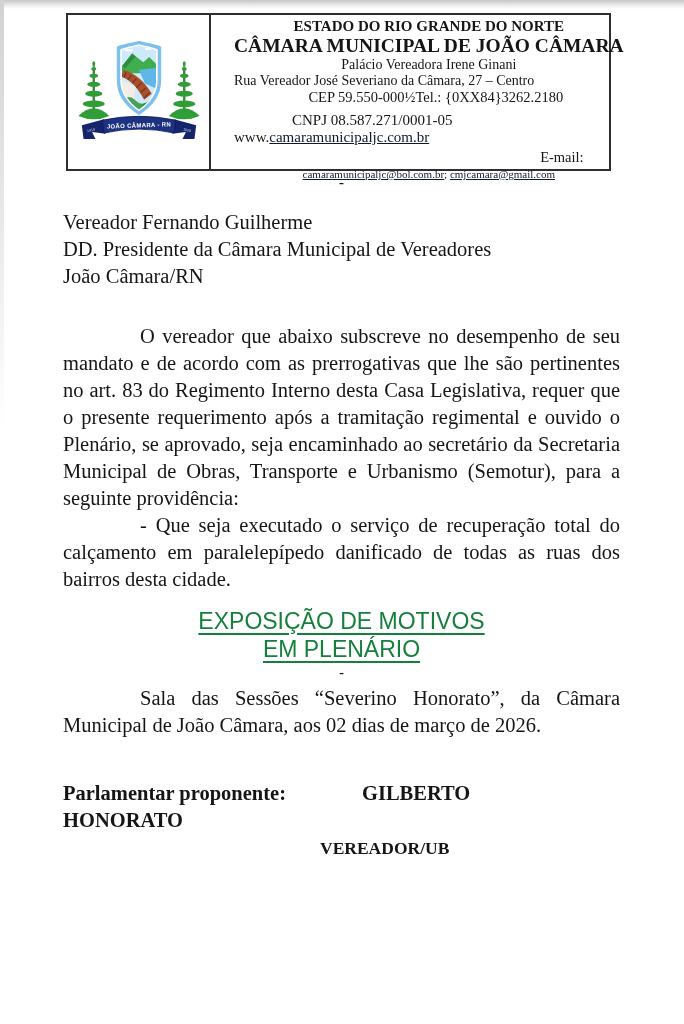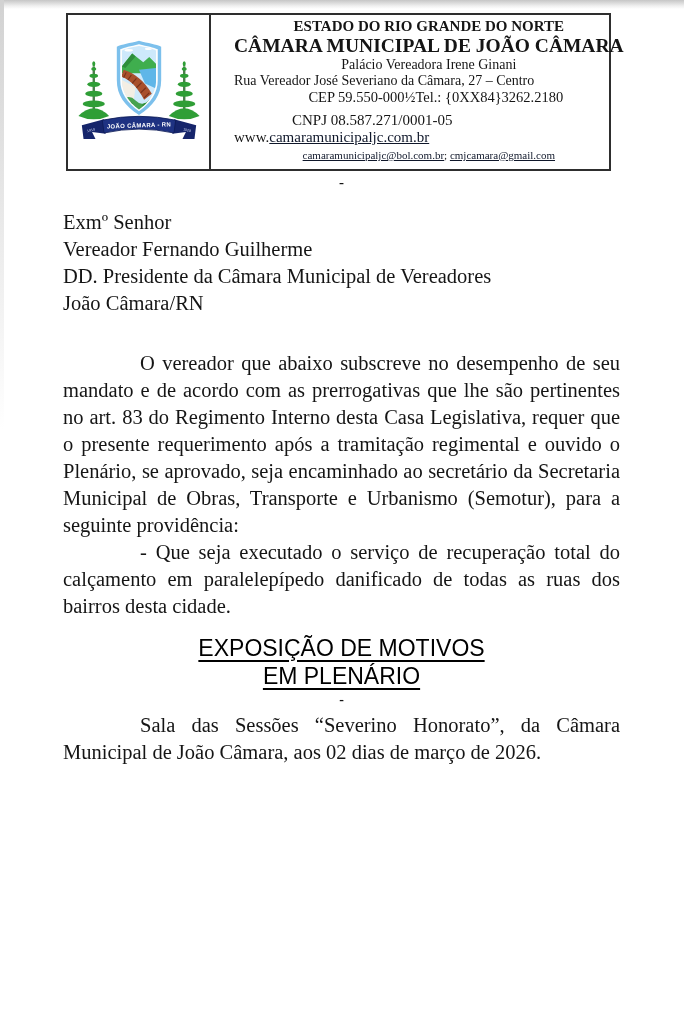--- a/index.html
+++ b/index.html
@@ -41,21 +41,21 @@
   
   .recipient { margin-top:21px; font-size:20.5px; line-height:27px; }
 
   
   .body-block { margin-top:33px; font-size:20.5px; line-height:27px; text-align:justify; }
   .body-block p { margin:0; text-indent:77px; }
 
   
   .motives { margin-top:14px; text-align:center;
     font-family:"Liberation Sans","DejaVu Sans",sans-serif;
-    font-size:23px; line-height:28px; color:#000000; }
+    font-size:23px; line-height:28px; color:#15803d; }
   .motives .uline { text-decoration:underline; text-decoration-thickness:2px; text-underline-offset:4px; }
   .motives-dash { text-align:center; font-size:14px; line-height:11px; margin-top:4px; font-weight:bold; }
 
   
   .closing { margin-top:7px; font-size:20.5px; line-height:27px; text-align:justify; text-indent:77px; }
 
   
   .signature { margin-top:41px; font-weight:bold; font-size:20.5px; line-height:27px; }
   .sig-row1 { display:flex; }
   .sig-gap { width:76px; }
@@ -140,44 +140,53 @@
       <div class="info-cell">
         <div class="h-l1">ESTADO DO RIO GRANDE DO NORTE</div>
         <div class="h-l2">CÂMARA MUNICIPAL DE JOÃO CÂMARA</div>
         <div class="h-l3">Palácio Vereadora Irene Ginani</div>
         <div class="h-l4">Rua Vereador José Severiano da Câmara, 27 – Centro</div>
         <div class="h-l5">CEP 59.550-000½Tel.: {0XX84}3262.2180</div>
         <div class="h-cnpj">CNPJ 08.587.271/0001-05</div>
         <div class="h-www">
           <span>www.</span><a class="doclink">camaramunicipaljc.com.br</a>
         </div>
+        <div class="h-email-label">E-mail:</div>
         <div class="h-emails">
           <a class="doclink">camaramunicipaljc@bol.com.br</a><span>;</span>
           <a class="doclink">cmjcamara@gmail.com</a>
         </div>
       </div>
     </div>
 
     <div class="title-dash">-</div>
 
     <div class="recipient">
-      <div>Exmº Senhor</div>
       <div>Vereador Fernando Guilherme</div>
       <div>DD. Presidente da Câmara Municipal de Vereadores</div>
       <div>João Câmara/RN</div>
     </div>
 
     <div class="body-block">
       <p>O vereador que abaixo subscreve no desempenho de seu mandato e de acordo com as prerrogativas que lhe são pertinentes no art. 83 do Regimento Interno desta Casa Legislativa, requer que o presente requerimento após a tramitação regimental e ouvido o Plenário, se aprovado, seja encaminhado ao secretário da Secretaria Municipal de Obras, Transporte e Urbanismo (Semotur), para a seguinte providência:</p>
       <p>- Que seja executado o serviço de recuperação total do calçamento em paralelepípedo danificado de todas as ruas dos bairros desta cidade.</p>
     </div>
 
     <div class="motives">
       <div><span class="uline">EXPOSIÇÃO DE MOTIVOS</span></div>
       <div><span class="uline">EM PLENÁRIO</span></div>
     </div>
     <div class="motives-dash">-</div>
 
     <div class="closing">Sala das Sessões “Severino Honorato”, da Câmara Municipal de João Câmara, aos 02 dias de março de 2026.</div>
 
+    <div class="signature">
+      <div class="sig-row1">
+        <span>Parlamentar proponente:</span>
+        <span class="sig-gap"></span>
+        <span>GILBERTO</span>
+      </div>
+      <div>HONORATO</div>
+      <span class="sig-role">VEREADOR/UB</span>
+    </div>
 
   </div>
 </div>
 
 </body></html>

